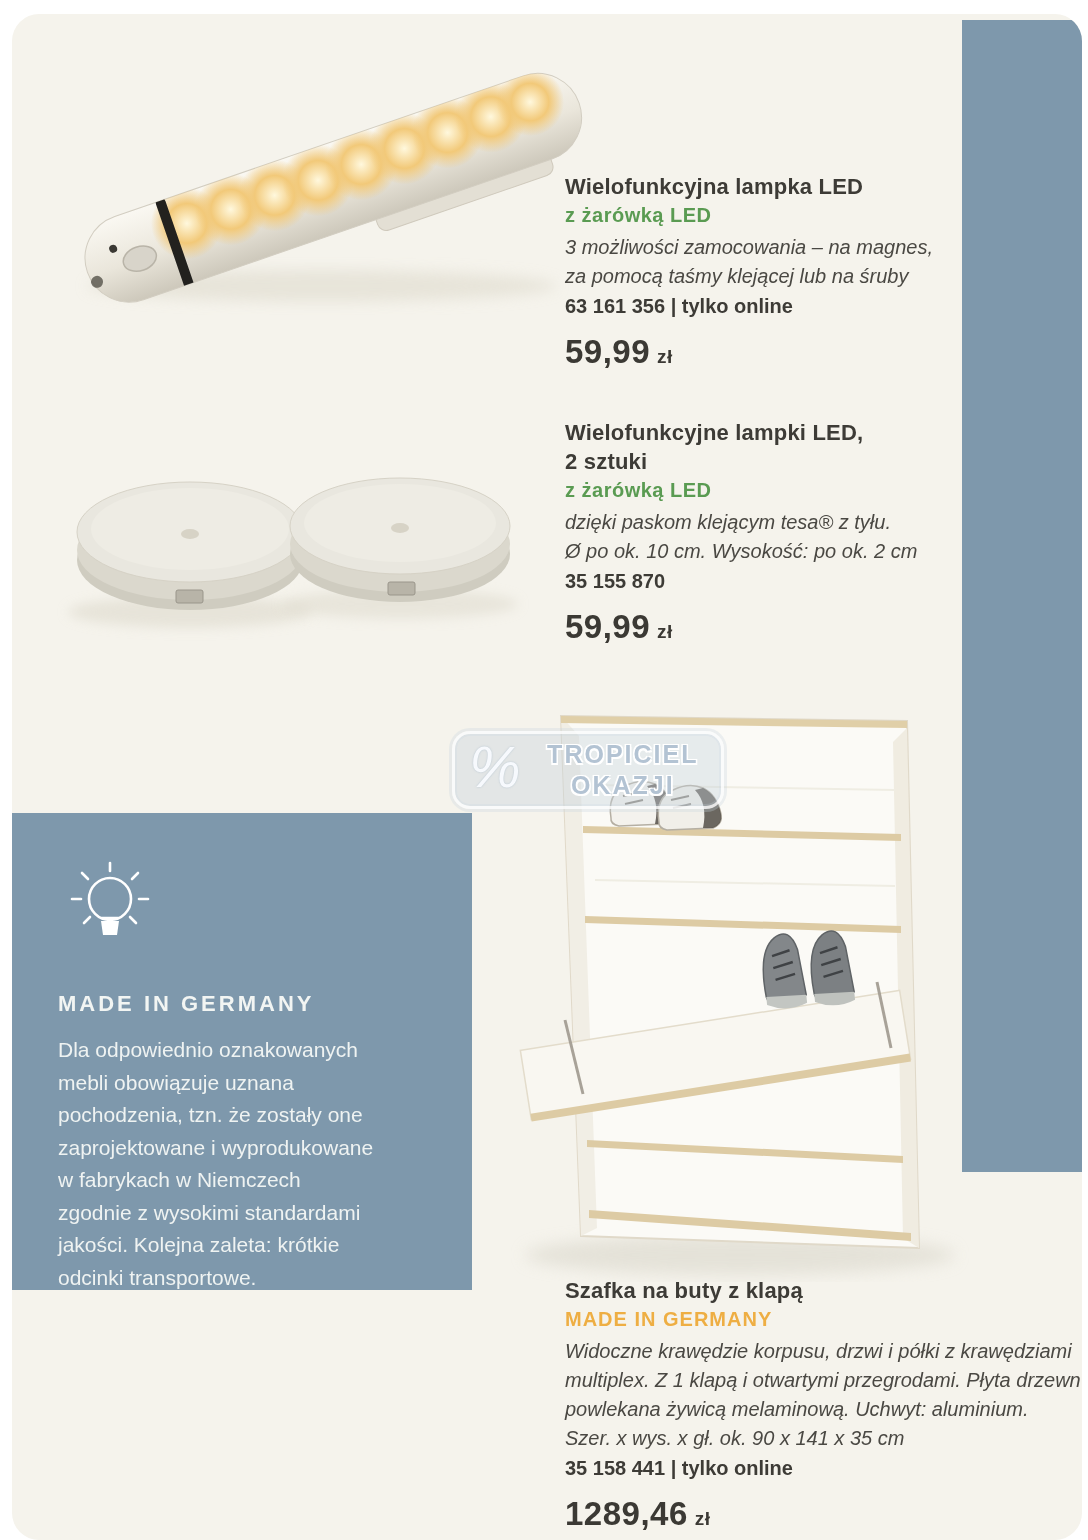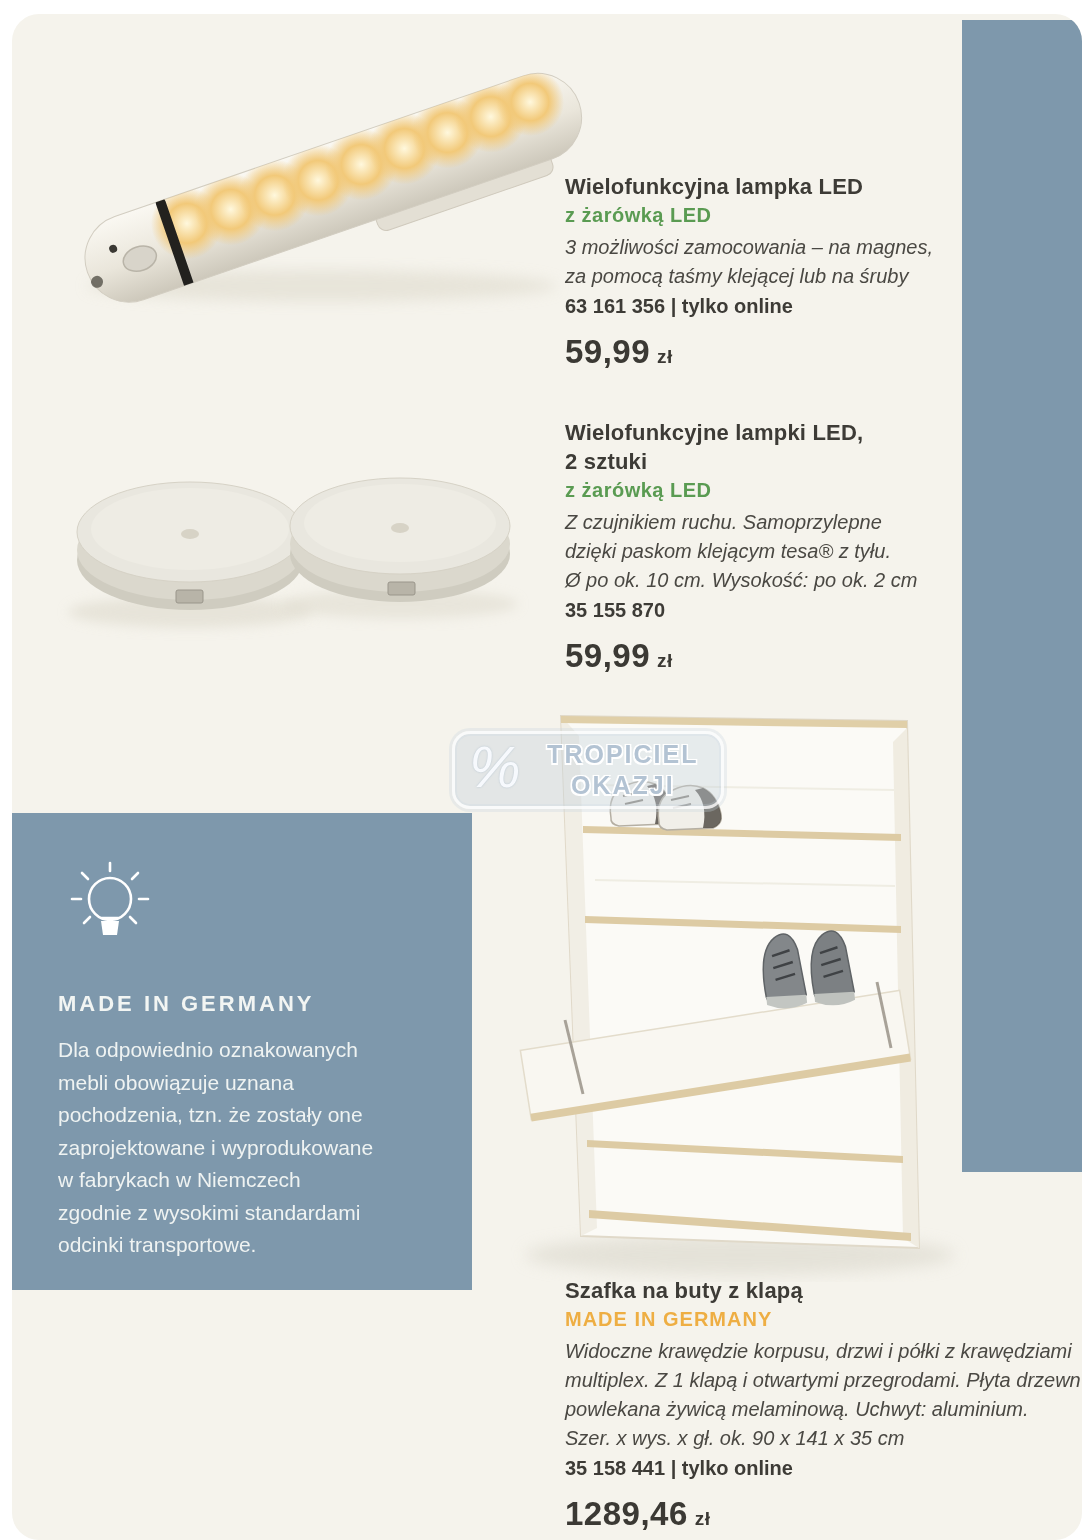--- a/index.html
+++ b/index.html
@@ -149,21 +149,20 @@
       <ellipse cx="360" cy="79" rx="96" ry="39" fill="#eeece4"></ellipse>
       <ellipse cx="360" cy="84" rx="9" ry="5" fill="#d7d3c6"></ellipse>
       <rect x="348" y="138" width="27" height="13" rx="2" fill="#b8b4a8" stroke="#9a968b" stroke-width="1"></rect>
     </svg>
   </div>
 
   <section class="product p2">
     <h3 class="title">Wielofunkcyjne lampki LED,</h3>
     <h3 class="title">2 sztuki</h3>
     <div class="badge green">z żarówką LED</div>
-    <p class="desc-line">Z czujnikiem ruchu. Samoprzylepne</p>
     <p class="desc-line">dzięki paskom klejącym tesa® z tyłu.</p>
     <p class="desc-line">Ø po ok. 10 cm. Wysokość: po ok. 2 cm</p>
     <div class="sku">35 155 870</div>
     <div class="price">
       <span class="amount">59,99</span><span class="cur">zł</span>
     </div>
   </section>
 
   <div class="cabinet">
     <svg width="478" height="592" viewBox="0 0 478 592">
@@ -246,20 +245,21 @@
       <path d="M43,66 L61,66 L59,80 L45,80 Z" fill="#ffffff"></path>
     </svg>
     <h2 class="heading">MADE IN GERMANY</h2>
     <div class="info-lines">
       <div>Dla odpowiednio oznakowanych</div>
       <div>mebli obowiązuje uznana</div>
       <div>pochodzenia, tzn. że zostały one</div>
       <div>zaprojektowane i wyprodukowane</div>
       <div>w fabrykach w Niemczech</div>
       <div>zgodnie z wysokimi standardami</div>
+      <div>jakości. Kolejna zaleta: krótkie</div>
       <div>odcinki transportowe.</div>
     </div>
   </aside>
 
   <section class="product p3">
     <h3 class="title">Szafka na buty z klapą</h3>
     <div class="badge orange">MADE IN GERMANY</div>
     <p class="desc-line">Widoczne krawędzie korpusu, drzwi i półki z krawędziami</p>
     <p class="desc-line">multiplex. Z 1 klapą i otwartymi przegrodami. Płyta drzewn</p>
     <p class="desc-line">powlekana żywicą melaminową. Uchwyt: aluminium.</p>

